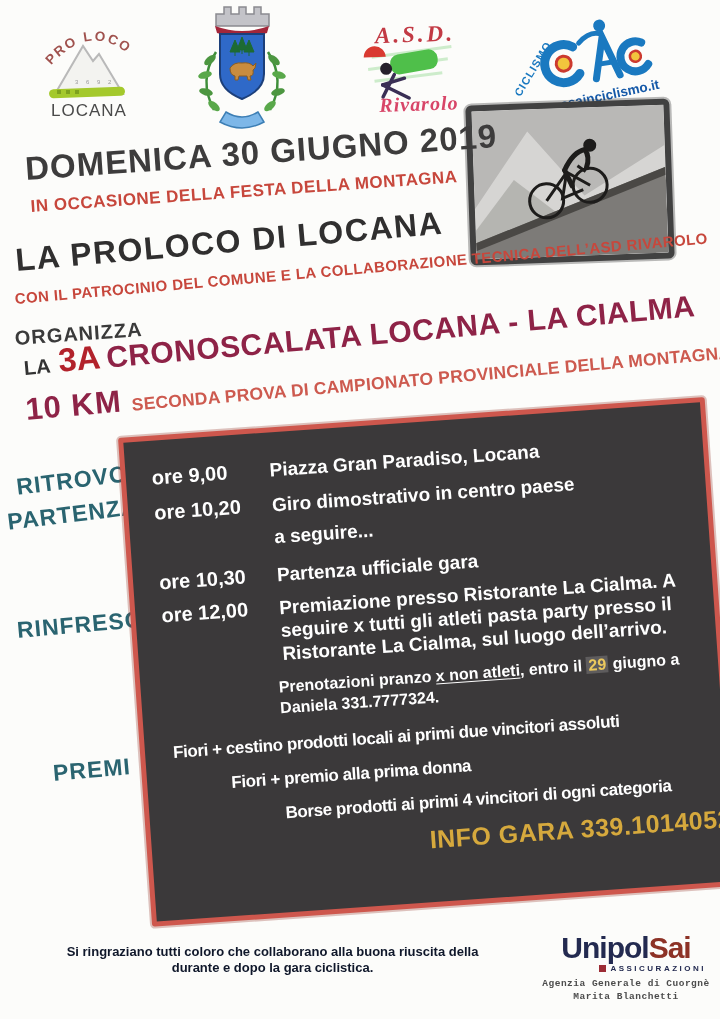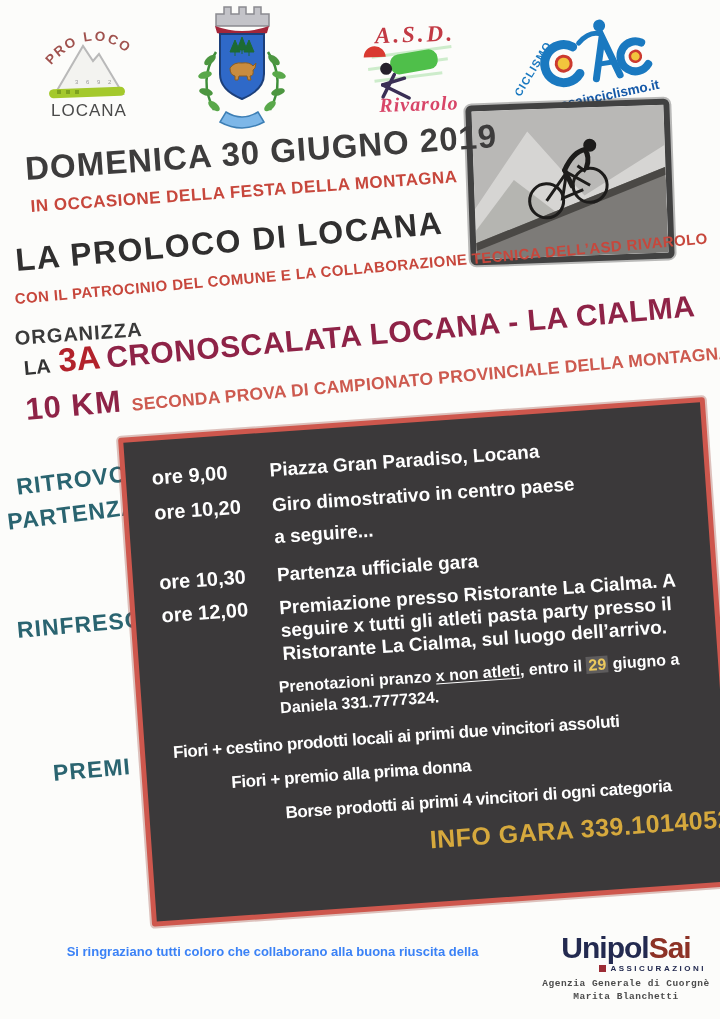--- a/index.html
+++ b/index.html
@@ -67,21 +67,21 @@
   .booking .nowrap{white-space:nowrap;}
   .booking u{text-underline-offset:2px;}
   .day-hl{color:#ecc95d;background:rgba(255,255,255,.18);padding:0 2px;}
   .prize{font-size:17px;font-weight:bold;letter-spacing:-.4px;white-space:nowrap;}
   .prize-1{margin-top:16px;margin-left:2px;}
   .prize-2{margin-top:14px;margin-left:58px;}
   .prize-3{margin-top:14px;margin-left:110px;}
   .info-gara{margin-top:12px;margin-left:252px;font-size:25px;font-weight:bold;color:#d6a93d;letter-spacing:.5px;white-space:nowrap;}
 
   
-  .disclaimer{left:0px;top:944px;width:545px;text-align:center;color:#3b82f6;font-size:13px;font-weight:bold;line-height:16px;}
+  .disclaimer{left:0px;top:944px;width:545px;text-align:center;color:#0f172a;font-size:13px;font-weight:bold;line-height:16px;}
   .sponsor{left:540px;top:933px;width:172px;text-align:center;}
   .sponsor-name{font-size:30px;font-weight:bold;color:#232a50;letter-spacing:-1px;line-height:30px;}
   .sponsor-name .accent{color:#8d3226;}
   .sponsor-sub{display:flex;align-items:center;justify-content:flex-end;margin:1px 6px 4px 0;}
   .sponsor-sub .sq{width:7px;height:7px;background:#9c2c35;margin-right:4px;}
   .sponsor-sub .txt{font-size:8px;font-weight:bold;color:#232a50;letter-spacing:2.5px;}
   .agency{font-family:"Liberation Mono",monospace;font-size:9.5px;font-weight:bold;color:#4c4c4c;letter-spacing:.5px;line-height:13px;}
 
   svg{display:block;}
 </style>
@@ -240,20 +240,21 @@
 
     <div class="prize prize-1">Fiori + cestino prodotti locali ai primi due  vincitori assoluti</div>
     <div class="prize prize-2">Fiori + premio alla prima donna</div>
     <div class="prize prize-3">Borse prodotti ai primi 4 vincitori di ogni categoria</div>
 
     <div class="info-gara">INFO GARA 339.1014052</div>
   </div>
 
   <div class="abs disclaimer">
     <div>Si ringraziano tutti coloro che collaborano alla buona riuscita della</div>
+    <div>durante e dopo la gara ciclistica.</div>
   </div>
 
   <div class="abs sponsor">
     <div class="sponsor-name"><span>Unipol</span><span class="accent">Sai</span></div>
     <div class="sponsor-sub">
       <span class="sq"></span>
       <span class="txt">ASSICURAZIONI</span>
     </div>
     <div class="agency">Agenzia Generale di Cuorgnè</div>
     <div class="agency">Marita Blanchetti</div>

